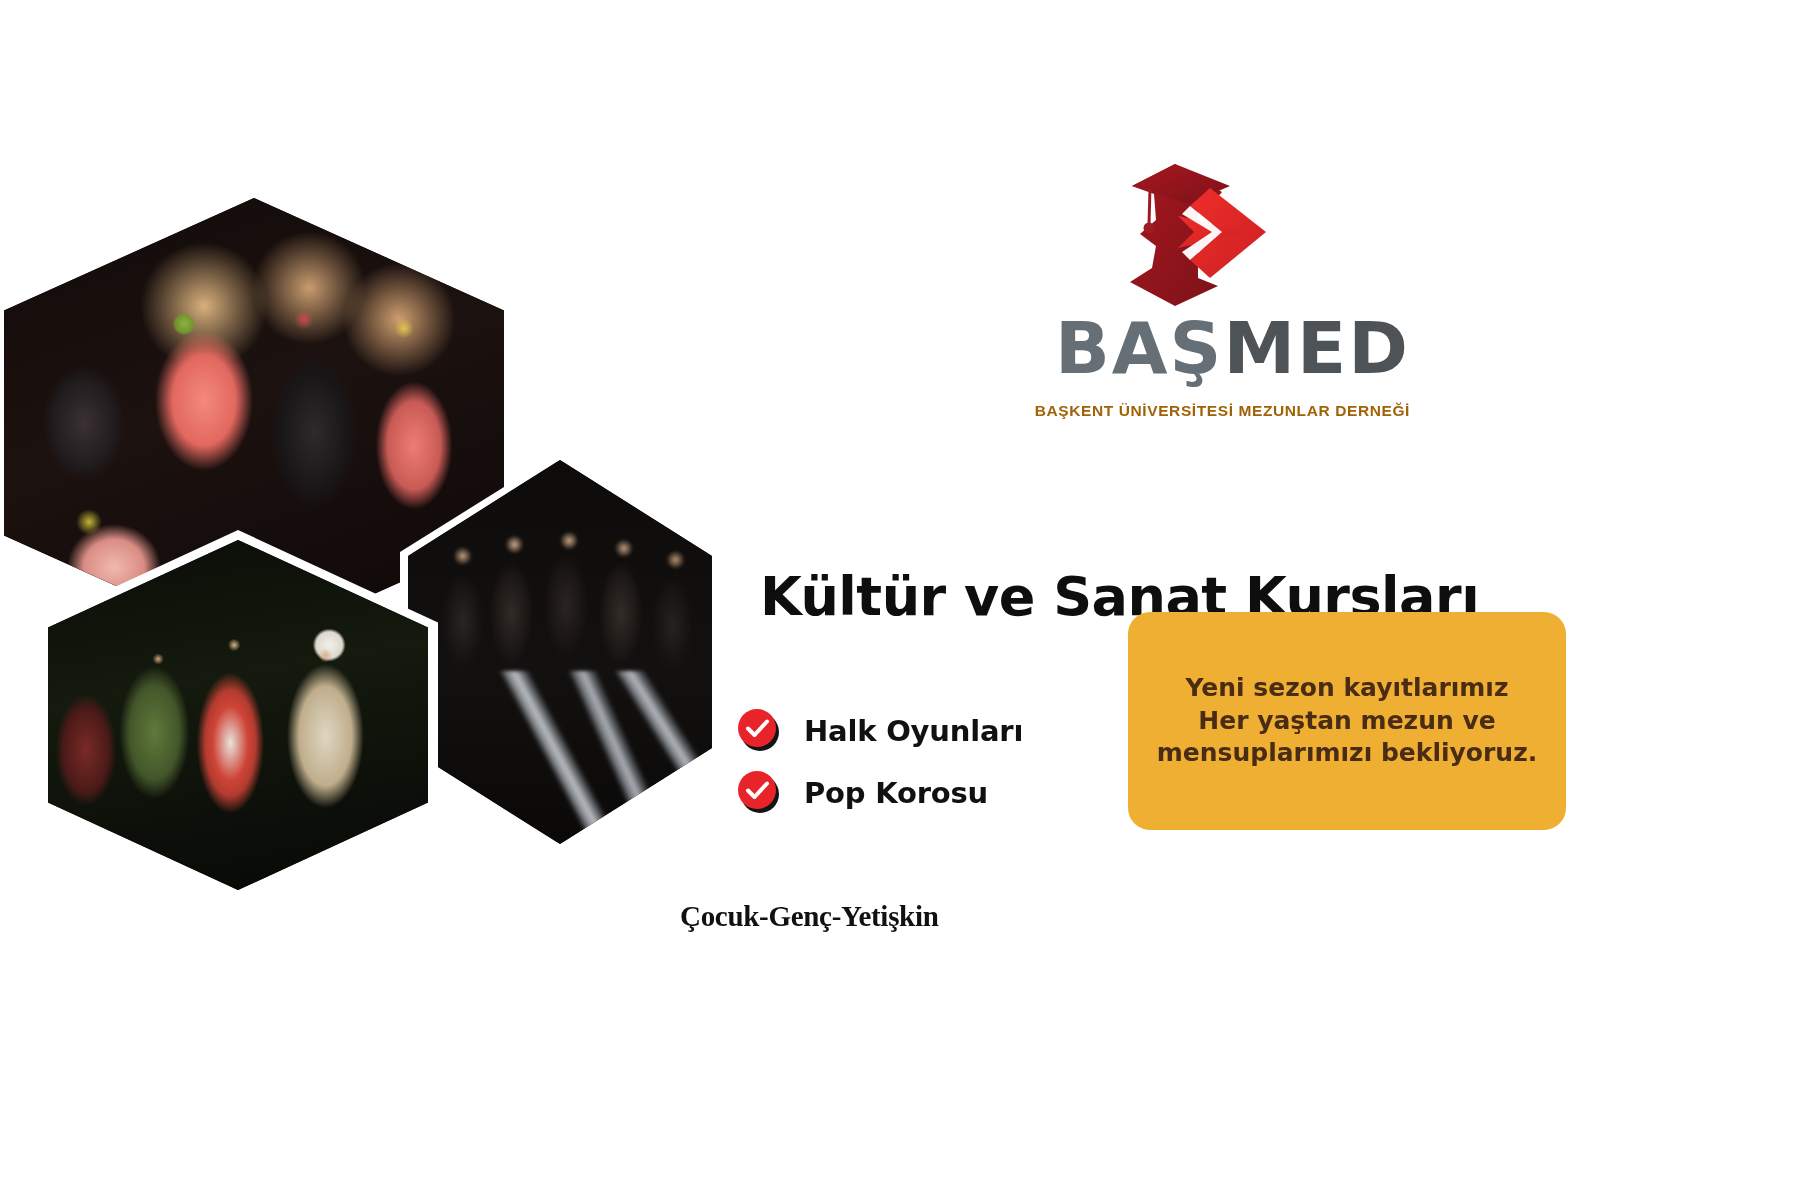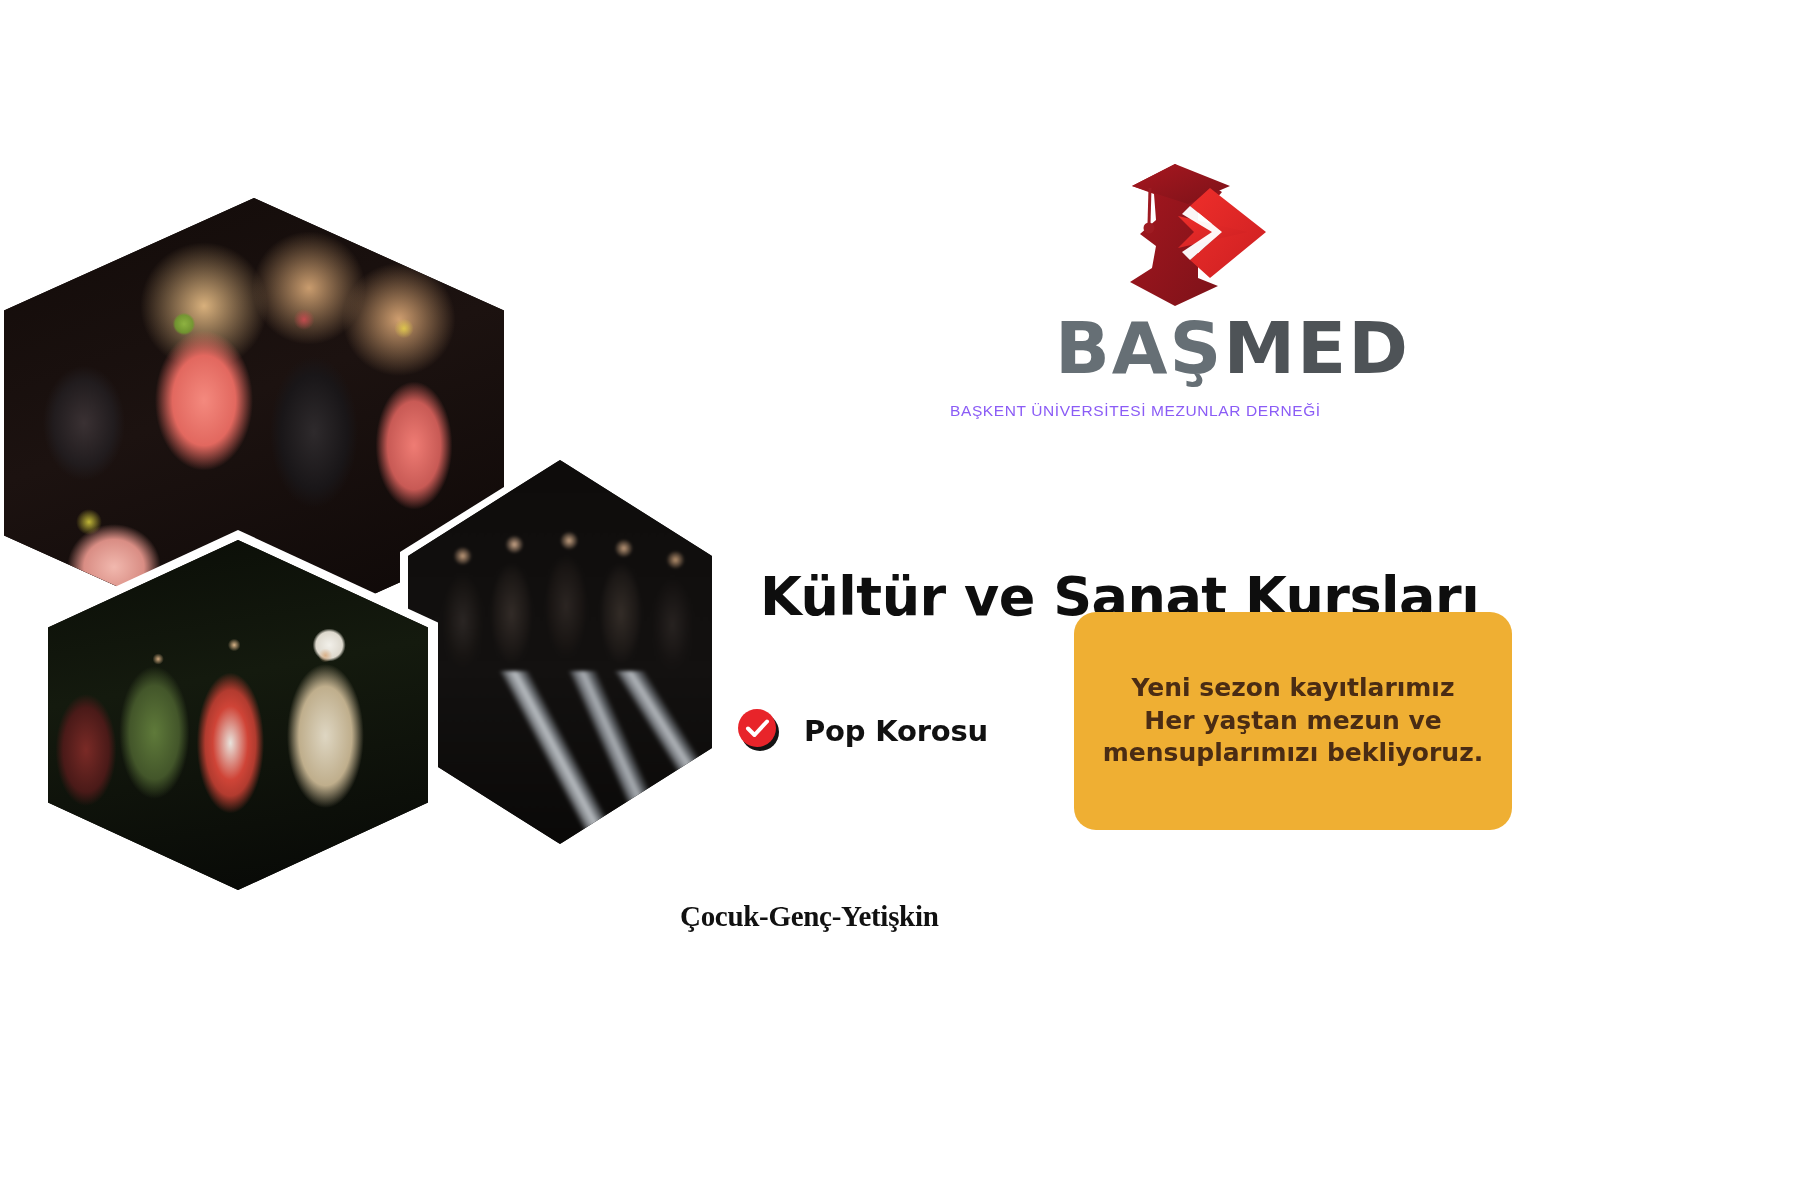--- a/index.html
+++ b/index.html
@@ -110,23 +110,23 @@
   .logo-word{
     position:absolute;left:0;top:152px;width:460px;
     text-align:right;
     font-family:"DejaVu Sans", sans-serif;
     font-size:72px;font-weight:700;letter-spacing:2px;
     line-height:1;
   }
   .logo-word .seg-gray{color:#666f75;}
   .logo-word .seg-dark{color:#4e5357;}
   .logo-tag{
-    position:absolute;left:0;top:242px;width:460px;text-align:left;
+    position:absolute;left:0;top:242px;width:460px;text-align:right;
     font-family:"Liberation Sans", sans-serif;
-    font-size:15.5px;font-weight:400;letter-spacing:.6px;color:#8b5cf6;
+    font-size:15.5px;font-weight:700;letter-spacing:.6px;color:#a16207;
     white-space:nowrap;
   }
 
   
   .headline{
     position:absolute;left:760px;top:565px;width:900px;
     font-family:"DejaVu Sans", sans-serif;
     font-size:54px;font-weight:700;letter-spacing:-.5px;color:#0e0e0e;
     white-space:nowrap;
   }
@@ -152,21 +152,21 @@
   }
 
   .age-line{
     position:absolute;left:680px;top:900px;width:420px;
     font-family:Liberation Serif, serif;
     font-size:29px;font-weight:700;color:#111;letter-spacing:-.3px;white-space:nowrap;
   }
 
   
   .callout{
-    position:absolute;left:1074px;top:612px;width:438px;height:218px;
+    position:absolute;left:1128px;top:612px;width:438px;height:218px;
     background:#efaf33;border-radius:22px;
     display:flex;align-items:center;justify-content:center;
   }
   .callout-text{
     text-align:center;
     font-family:"DejaVu Sans", sans-serif;
     font-size:25px;font-weight:700;line-height:1.30;color:#4a2c14;
     padding:0 18px;
   }
   .callout-text span{display:block;}
@@ -230,20 +230,30 @@
       <span class="seg-gray">BAŞ</span><span class="seg-dark">MED</span>
     </div>
 
     <div class="logo-tag">BAŞKENT ÜNİVERSİTESİ MEZUNLAR DERNEĞİ</div>
   </div>
 
   <div class="headline">Kültür ve Sanat Kursları</div>
 
   <div class="check-list">
 
+    <div class="check-row">
+      <span class="check-icon">
+        <span class="shadow"></span>
+          <span class="disc"></span>
+        <svg viewBox="0 0 38 38" aria-hidden="true">
+            <path d="M10 19.5 L16.5 26 L29 12.5" fill="none" stroke="#ffffff" stroke-width="4" stroke-linecap="round" stroke-linejoin="round"></path>
+          </svg>
+      </span>
+      <span class="check-label">Halk Oyunları</span>
+    </div>
 
 
     <div class="check-row">
       <span class="check-icon">
         <span class="shadow"></span>
           <span class="disc"></span>
         <svg viewBox="0 0 38 38" aria-hidden="true">
             <path d="M10 19.5 L16.5 26 L29 12.5" fill="none" stroke="#ffffff" stroke-width="4" stroke-linecap="round" stroke-linejoin="round"></path>
           </svg>
       </span>

